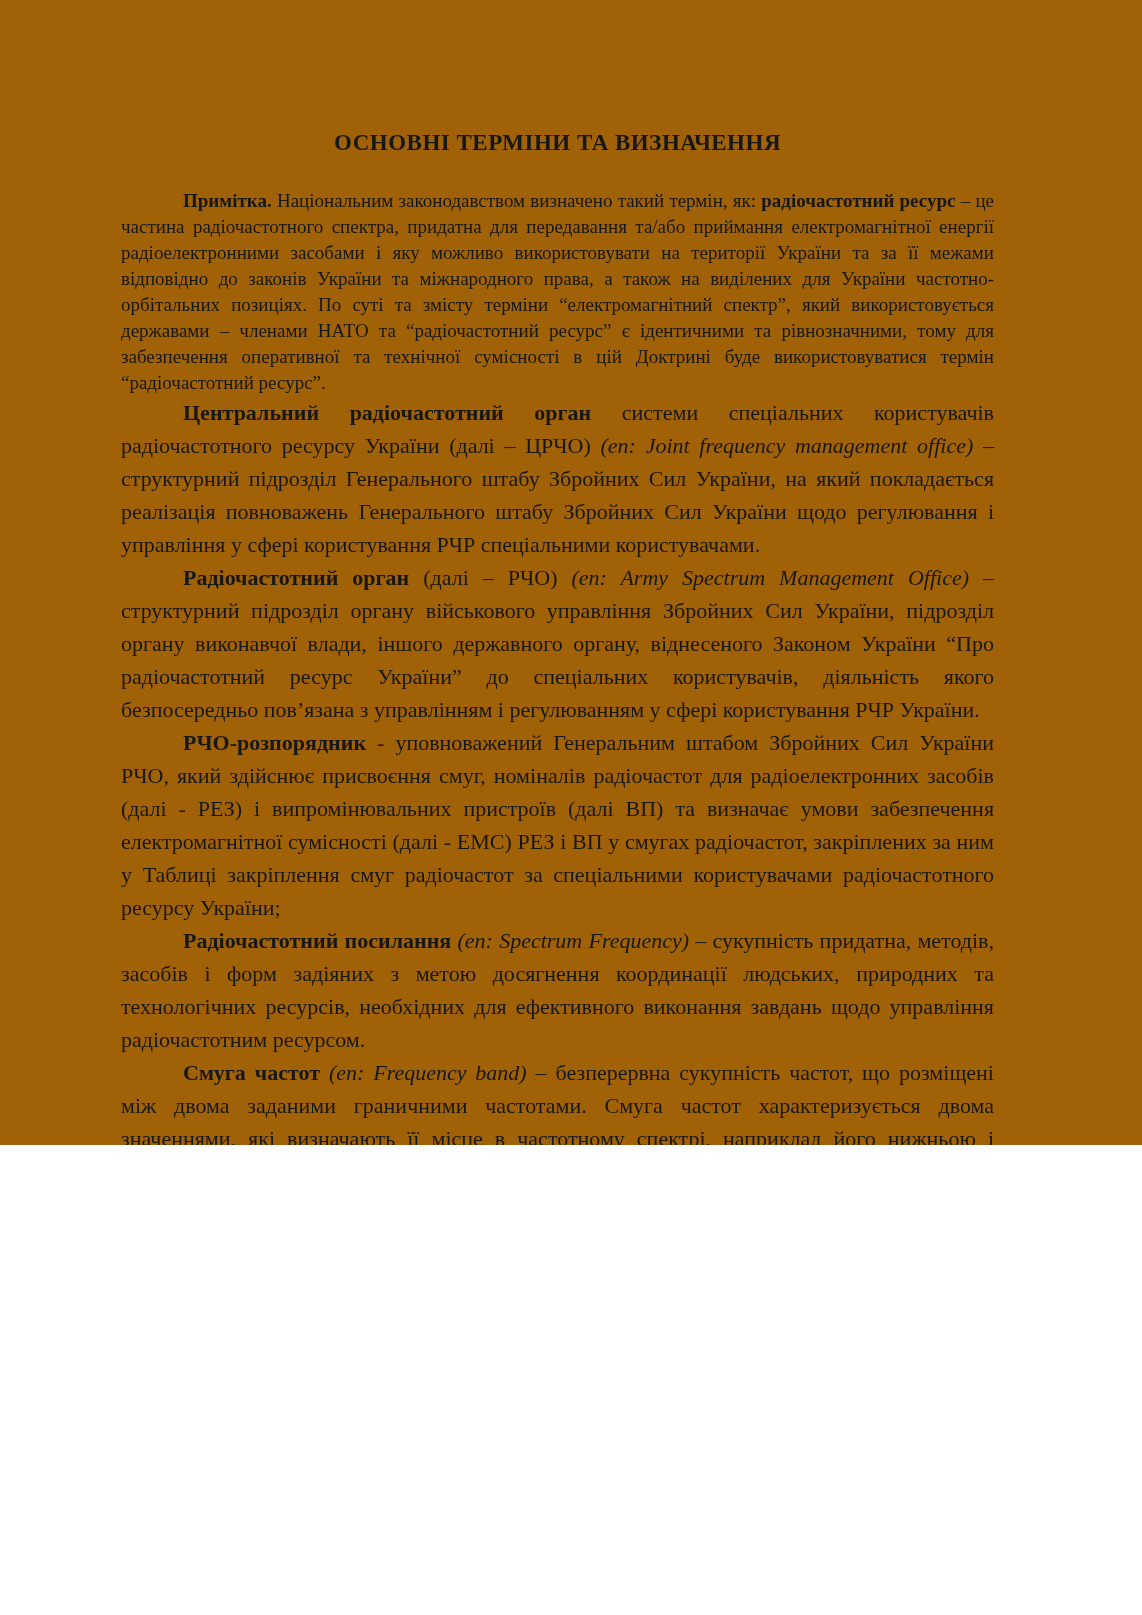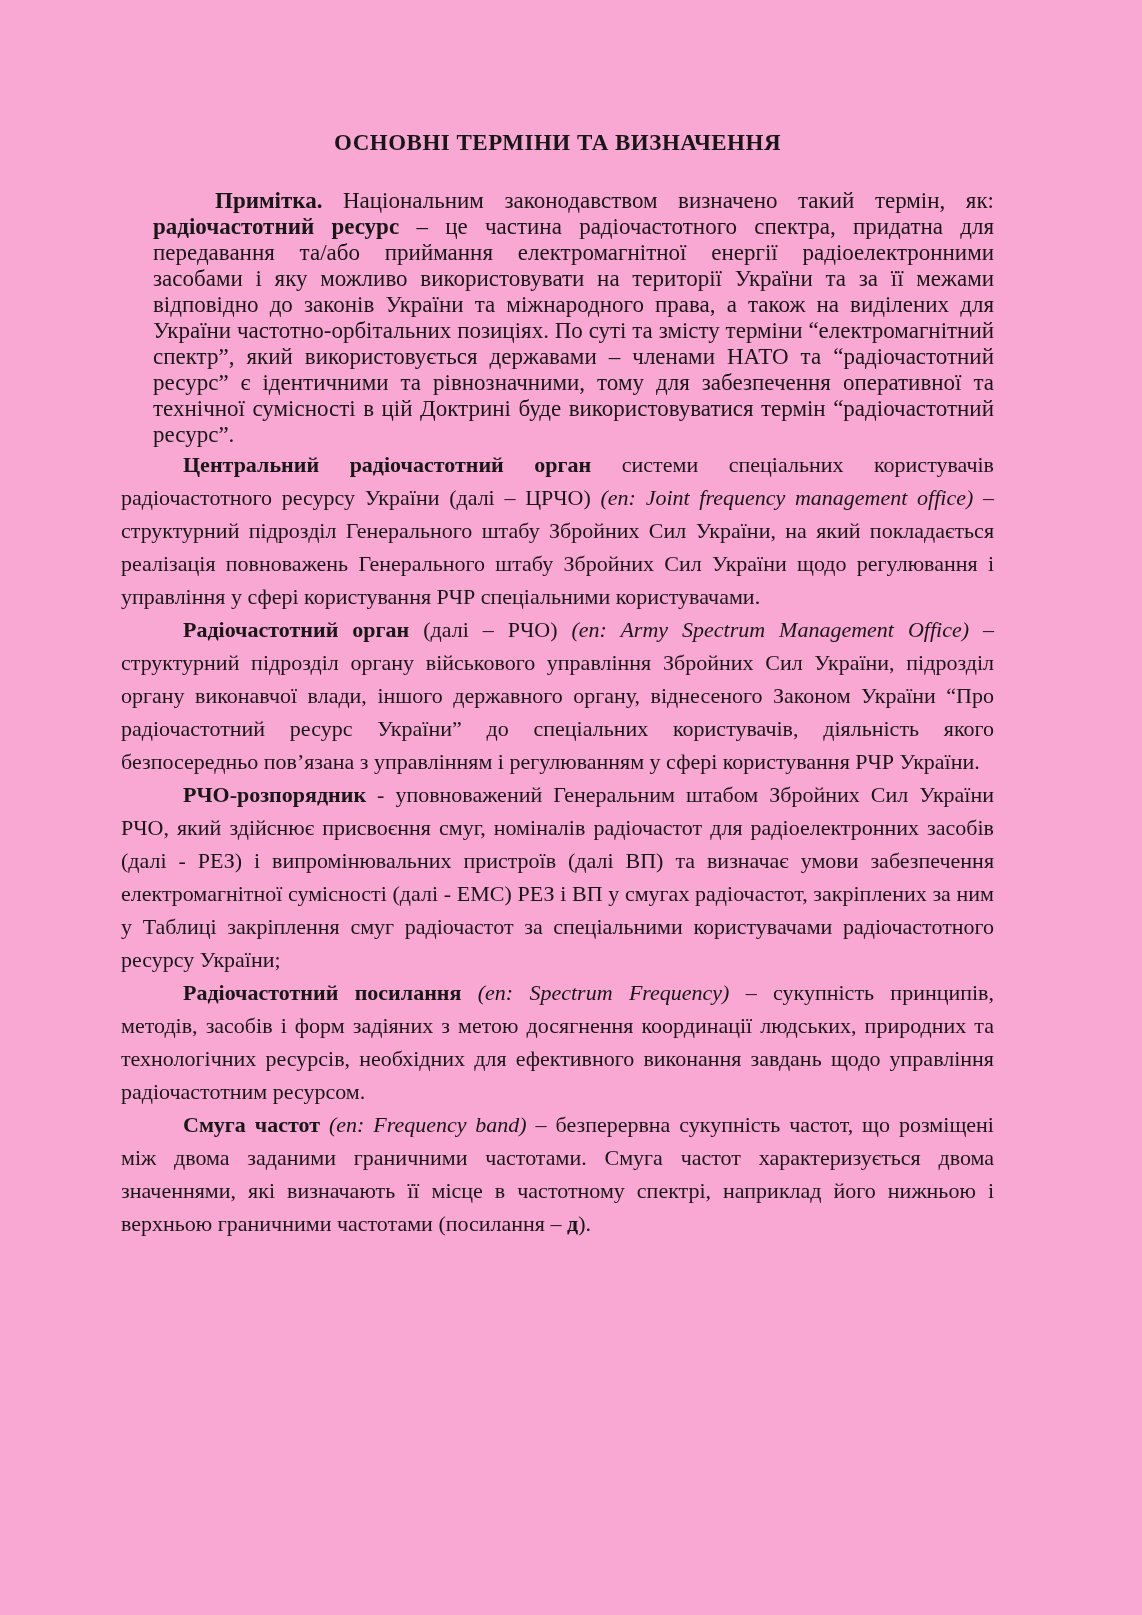--- a/index.html
+++ b/index.html
@@ -4,23 +4,23 @@
 <style>
   * { box-sizing: border-box; }
   html, body {
     margin: 0;
     padding: 0;
     background: #ffffff;
   }
   .page {
     position: relative;
     width: 1142px;
-    height: 1615px;
+    height: 1145px;
     margin: 0 auto;
-    background: #f9a8d4;
+    background: #a16207;
     padding: 130px 148px 0 121px;
     font-family: "Liberation Serif", serif;
     color: #171717;
     overflow: hidden;
   }
   .doc-title {
     font-size: 23px;
     font-weight: bold;
     text-align: center;
     letter-spacing: 0.5px;
@@ -29,34 +29,33 @@
   p.para {
     margin: 0;
     text-align: justify;
     text-indent: 62px;
   }
   p.body {
     font-size: 22px;
     line-height: 33px;
   }
   p.note {
-    font-size: 23px;
+    font-size: 19px;
     line-height: 26px;
-    margin-left: 32px;
   }
   .seg-normal { font-weight: normal; font-style: normal; }
   .seg-bold { font-weight: bold; }
   .seg-italic { font-style: italic; }
 </style>
 </head>
 <body>
 
 <div class="page">
   <h1 class="doc-title">ОСНОВНІ ТЕРМІНИ ТА ВИЗНАЧЕННЯ</h1>
   <div class="content">
       <p class="para note"><span class="seg-bold">Примітка. </span><span class="seg-normal">Національним законодавством визначено такий термін, як: </span><span class="seg-bold">радіочастотний ресурс</span><span class="seg-normal"> – це частина радіочастотного спектра, придатна для передавання та/або приймання електромагнітної енергії радіоелектронними засобами і яку можливо використовувати на території України та за її межами відповідно до законів України та міжнародного права, а також на виділених для України частотно-орбітальних позиціях. По суті та змісту терміни “електромагнітний спектр”, який використовується державами – членами НАТО та “радіочастотний ресурс” є ідентичними та рівнозначними, тому для забезпечення оперативної та технічної сумісності в цій Доктрині буде використовуватися термін “радіочастотний ресурс”.</span></p>
       <p class="para body"><span class="seg-bold">Центральний радіочастотний орган </span><span class="seg-normal">системи спеціальних користувачів радіочастотного ресурсу України (далі – ЦРЧО) </span><span class="seg-italic">(en: Joint frequency management office)</span><span class="seg-normal"> – структурний підрозділ Генерального штабу Збройних Сил України, на який покладається реалізація повноважень Генерального штабу Збройних Сил України щодо регулювання і управління у сфері користування РЧР спеціальними користувачами.</span></p>
       <p class="para body"><span class="seg-bold">Радіочастотний орган </span><span class="seg-normal">(далі – РЧО) </span><span class="seg-italic">(en: Army Spectrum Management Office)</span><span class="seg-normal"> – структурний підрозділ органу військового управління Збройних Сил України, підрозділ органу виконавчої влади, іншого державного органу, віднесеного Законом України “Про радіочастотний ресурс України” до спеціальних користувачів, діяльність якого безпосередньо пов’язана з управлінням і регулюванням у сфері користування РЧР України.</span></p>
       <p class="para body"><span class="seg-bold">РЧО-розпорядник</span><span class="seg-normal"> - уповноважений Генеральним штабом Збройних Сил України РЧО, який здійснює присвоєння смуг, номіналів радіочастот для радіоелектронних засобів (далі - РЕЗ) і випромінювальних пристроїв (далі ВП) та визначає умови забезпечення електромагнітної сумісності (далі - ЕМС) РЕЗ і ВП у смугах радіочастот, закріплених за ним у Таблиці закріплення смуг радіочастот за спеціальними користувачами радіочастотного ресурсу України;</span></p>
-      <p class="para body"><span class="seg-bold">Радіочастотний посилання </span><span class="seg-italic">(en: Spectrum Frequency)</span><span class="seg-normal"> – сукупність принципів, методів, засобів і форм задіяних з метою досягнення координації людських, природних та технологічних ресурсів, необхідних для ефективного виконання завдань щодо управління радіочастотним ресурсом.</span></p>
+      <p class="para body"><span class="seg-bold">Радіочастотний посилання </span><span class="seg-italic">(en: Spectrum Frequency)</span><span class="seg-normal"> – сукупність придатна, методів, засобів і форм задіяних з метою досягнення координації людських, природних та технологічних ресурсів, необхідних для ефективного виконання завдань щодо управління радіочастотним ресурсом.</span></p>
       <p class="para body"><span class="seg-bold">Смуга частот </span><span class="seg-italic">(en: Frequency band)</span><span class="seg-normal"> – безперервна сукупність частот, що розміщені між двома заданими граничними частотами. Смуга частот характеризується двома значеннями, які визначають її місце в частотному спектрі, наприклад його нижньою і верхньою граничними частотами (посилання – </span><span class="seg-bold">д</span><span class="seg-normal">).</span></p>
     </div>
 </div>
 
 </body></html>

